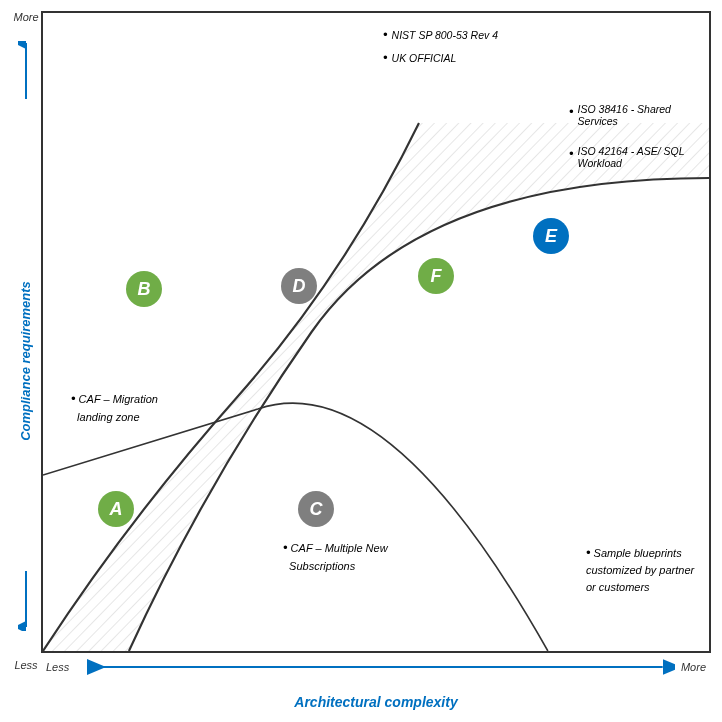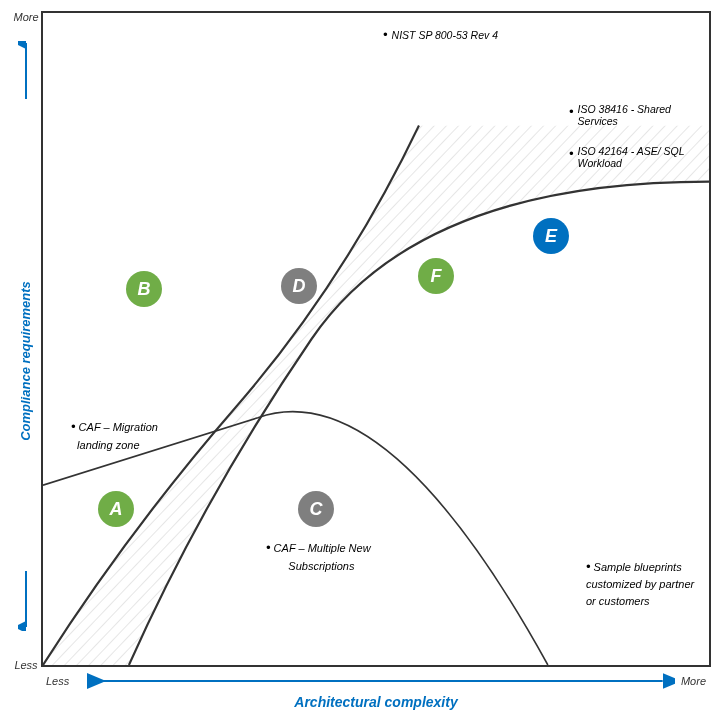--- a/index.html
+++ b/index.html
@@ -129,20 +129,21 @@
           <path d="M 0,580 Q 80,460 180,350 Q 280,240 350,100" fill="none" stroke="#333" stroke-width="2"></path>
 
           <path d="M 80,580 Q 150,430 250,290 Q 350,150 620,150" fill="none" stroke="#333" stroke-width="2"></path>
 
           <path d="M 0,420 Q 100,390 200,360 Q 320,320 470,580" fill="none" stroke="#333" stroke-width="1.5"></path>
         </svg>
 
         <div style="position:absolute;top:10px;left:340px;">
           <div style="font-size:10.5px;line-height:1.8;">
             <div><span style="font-size:13px;margin-right:4px;">•</span><span>NIST SP 800-53 Rev 4</span></div>
+            <div><span style="font-size:13px;margin-right:4px;">•</span><span>UK OFFICIAL</span></div>
           </div>
         </div>
 
         <div style="position:absolute;top:90px;right:10px;font-size:10.5px;max-width:130px;">
           <div style="margin-bottom:18px;display:flex;align-items:flex-start;">
             <span style="font-size:13px;margin-right:4px;line-height:1.4;">•</span>
             <span>ISO 38416 - Shared Services</span>
           </div>
           <div style="display:flex;align-items:flex-start;">
             <span style="font-size:13px;margin-right:4px;line-height:1.4;">•</span>
@@ -156,26 +157,26 @@
 
         <div class="badge badge-gray" style="left:255px;top:478px;">C</div>
 
         <div class="badge badge-gray" style="left:238px;top:255px;">D</div>
 
         <div class="badge badge-blue" style="left:490px;top:205px;">E</div>
 
         <div class="badge badge-green" style="left:375px;top:245px;">F</div>
 
 
-        <div style="position:absolute;left:28px;top:404px;font-size:11px;line-height:1.5;">
+        <div style="position:absolute;left:28px;top:376px;font-size:11px;line-height:1.5;">
           <span style="font-size:13px;">•</span> CAF – Migration<br>&nbsp;&nbsp;landing zone
         </div>
 
 
-        <div style="position:absolute;left:223px;top:525px;font-size:11px;line-height:1.5;text-align:center;">
+        <div style="position:absolute;left:240px;top:525px;font-size:11px;line-height:1.5;">
           <span style="font-size:13px;">•</span> CAF – Multiple New<br>&nbsp;&nbsp;Subscriptions
         </div>
 
         <div style="position:absolute;right:8px;bottom:56px;font-size:11px;line-height:1.5;max-width:115px;">
           <span style="font-size:13px;">•</span> Sample blueprints customized by partner or customers
         </div>
 
       </div>
 
       <div style="display:flex;align-items:center;justify-content:space-between;margin-top:4px;padding:0 5px;">
@@ -190,18 +191,18 @@
               <marker id="arrowL" markerWidth="8" markerHeight="8" refX="8" refY="4" orient="auto-start-reverse">
                 <path d="M8,0 L0,4 L8,8 Z" fill="#0070c0"></path>
               </marker>
             </defs>
             <line x1="10" y1="10" x2="490" y2="10" stroke="#0070c0" stroke-width="2" marker-start="url(#arrowL)" marker-end="url(#arrowR)"></line>
           </svg>
         </div>
         <span style="font-size:11px;color:#333;">More</span>
       </div>
 
-      <div style="text-align:center;margin-top:2px;">
+      <div style="text-align:center;margin-top:16px;">
         <span style="color:#0070c0;font-weight:bold;font-size:14px;">Architectural complexity</span>
       </div>
     </div>
   </div>
 </div>
 
 </body></html>

